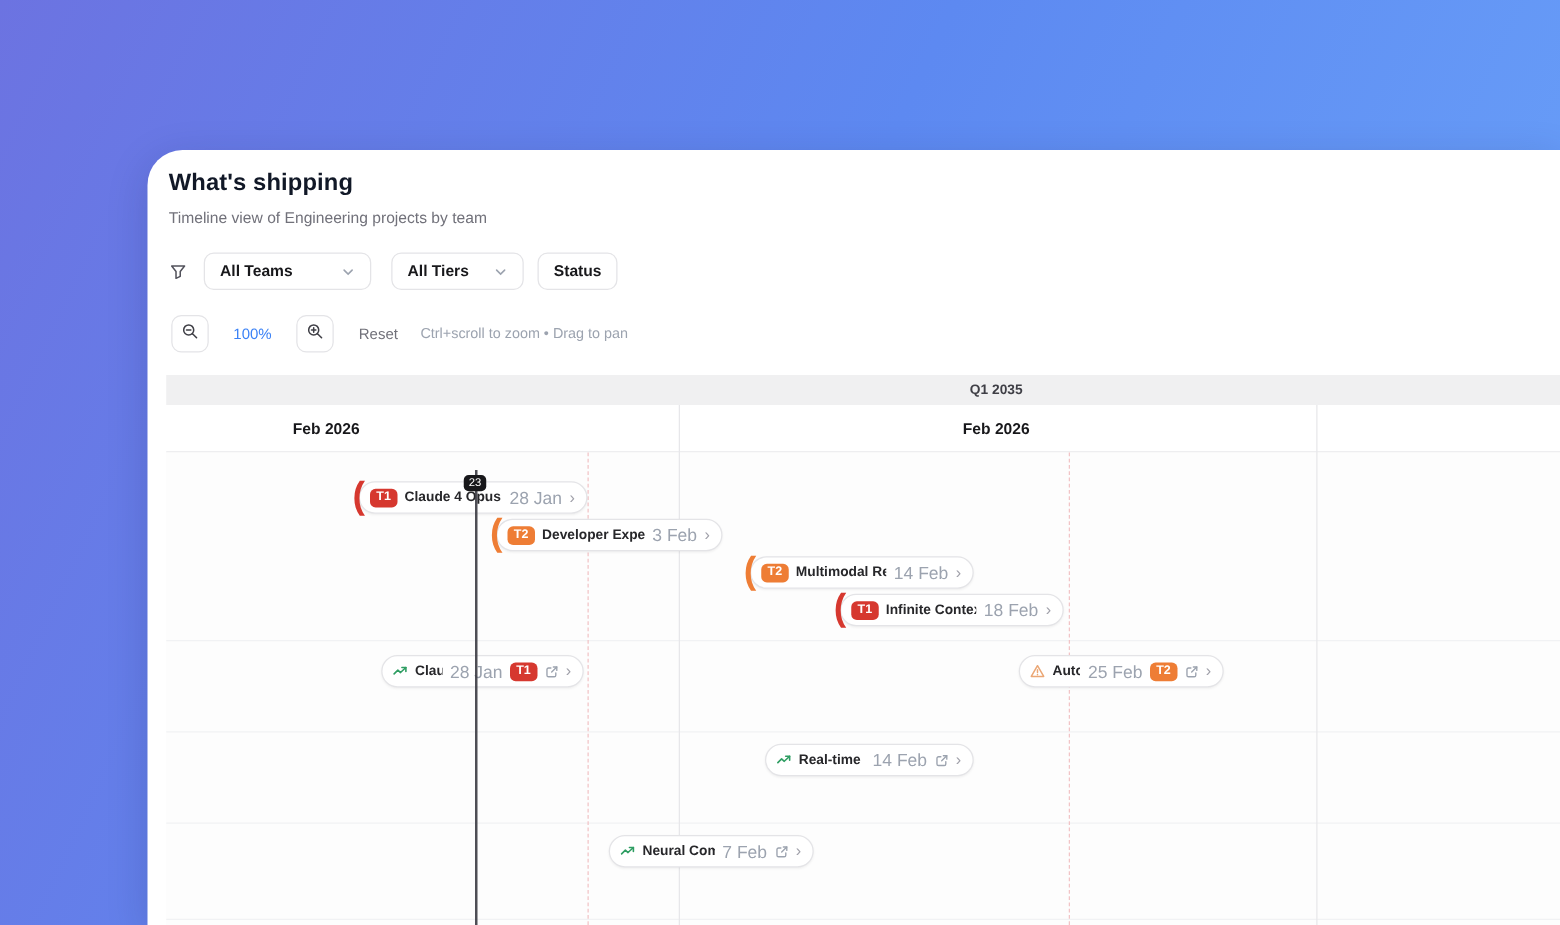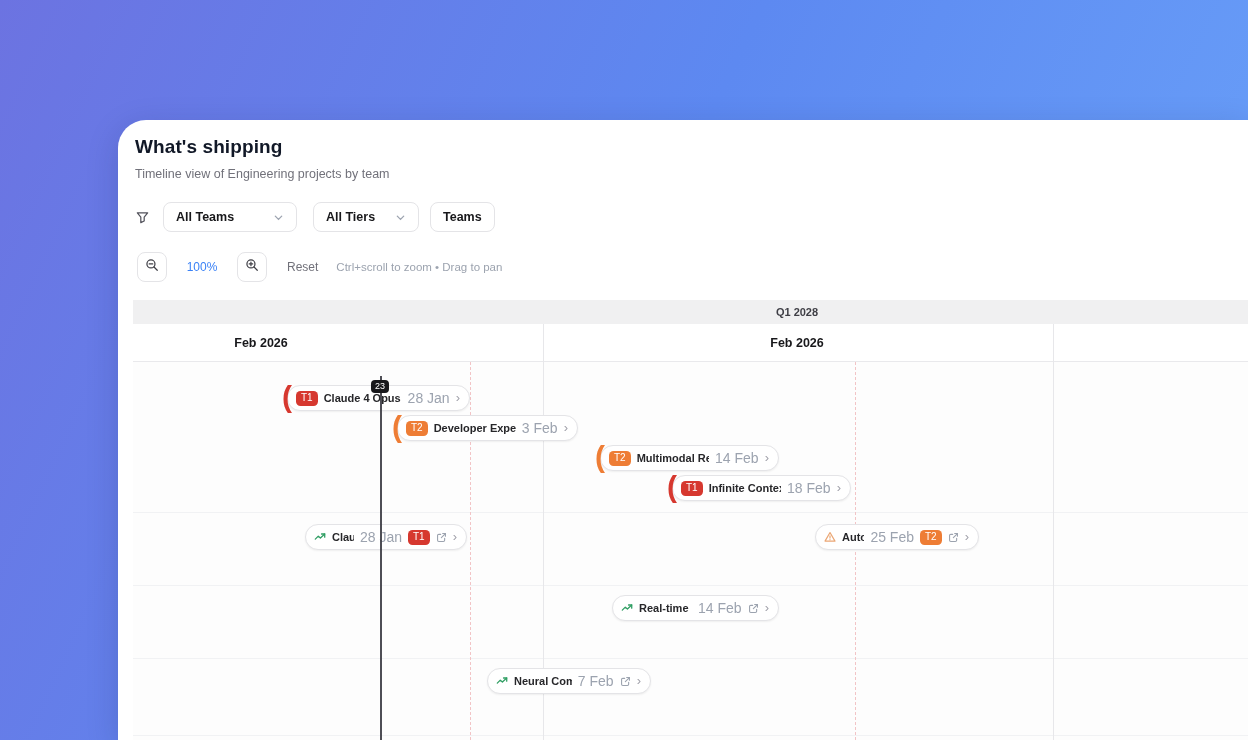--- a/index.html
+++ b/index.html
@@ -54,21 +54,21 @@
   .today-line { position:absolute; width:1.5px; top:76px; bottom:0; background:rgba(63,63,70,.92); z-index:5; }
   .today-tip { position:absolute; top:74px; transform:translate(-50%,-100%); z-index:6;
     background:#18181b; color:#fff; font-size:9px; font-weight:400; padding:1px 4px; border-radius:4px; line-height:11px;margin-top:19px; }
 
   
   .pill { position:absolute; height:26px; background:#fff; border:1px solid #e4e4e7; border-radius:13px;
     box-shadow:0 1px 2px rgba(0,0,0,.06); display:flex; align-items:center; gap:6px; padding:0 9px 0 8px;
     z-index:3; cursor:pointer; }
   .pill .bracket { position:absolute; left:-6px; top:50%; transform:translateY(-53%);
     font-size:30px; font-weight:600; line-height:1; pointer-events:none; }
-  .tier-badge { font-size:10px; font-weight:400; color:#fff; padding:1.5px 5px; border-radius:4.5px; line-height:12px; flex:0 0 auto; }
+  .tier-badge { font-size:10px; font-weight:700; color:#fff; padding:1.5px 5px; border-radius:4.5px; line-height:12px; flex:0 0 auto; }
   .pill .title { font-size:11px; font-weight:600; color:#27272a; white-space:nowrap; overflow:hidden; flex:1 1 auto; }
   .pill .date { font-size:14px; color:#9ca3af; white-space:nowrap; flex:0 0 auto; }
   .pill .chev-right { font-size:13px; color:#a1a1aa; line-height:1; flex:0 0 auto; margin-top:-2px; }
   .pill .licon { display:flex; flex:0 0 auto; }
   .pill .ext { display:flex; flex:0 0 auto; color:#9ca3af; }
 </style>
 </head>
 <body>
 
 <div class="card">
@@ -92,21 +92,21 @@
     </div>
     <div class="select sel-tiers">
       <span>All Tiers</span>
       <span class="chev-down">
         <svg width="11" height="11" viewBox="0 0 12 12" fill="none" stroke="currentColor" stroke-width="1.4" stroke-linecap="round">
             <path d="M2.5 4.5L6 8l3.5-3.5"></path>
           </svg>
       </span>
     </div>
     <div class="btn-plain btn-status">
-      <span>Teams</span>
+      <span>Status</span>
     </div>
   </div>
 
   <div class="zoom-row">
     <div class="icon-btn">
       <span>
         <svg width="14" height="14" viewBox="0 0 16 16" fill="none" stroke="currentColor" stroke-width="1.4" stroke-linecap="round">
             <circle cx="6.8" cy="6.8" r="4.6"></circle>
             <path d="M10.3 10.3L14 14"></path>
             <path d="M4.8 6.8h4"></path>
@@ -122,21 +122,21 @@
             <path d="M4.8 6.8h4M6.8 4.8v4"></path>
           </svg>
       </span>
     </div>
     <div class="reset-label">Reset</div>
     <div class="zoom-hint">Ctrl+scroll to zoom • Drag to pan</div>
   </div>
 
   <div class="timeline">
     <div class="quarter-band">
-      <span class="quarter-label">Q1 2028</span>
+      <span class="quarter-label">Q1 2035</span>
     </div>
     <div class="month-row">
         <span class="month-label" style="left: 128px;">Feb 2026</span>
         <span class="month-label" style="left: 664px;">Feb 2026</span>
       </div>
     <div class="grid">
         <div class="lane-sep" style="top: 150px;"></div>
         <div class="lane-sep" style="top: 223px;"></div>
         <div class="lane-sep" style="top: 296px;"></div>
         <div class="lane-sep" style="top: 373px;"></div>

